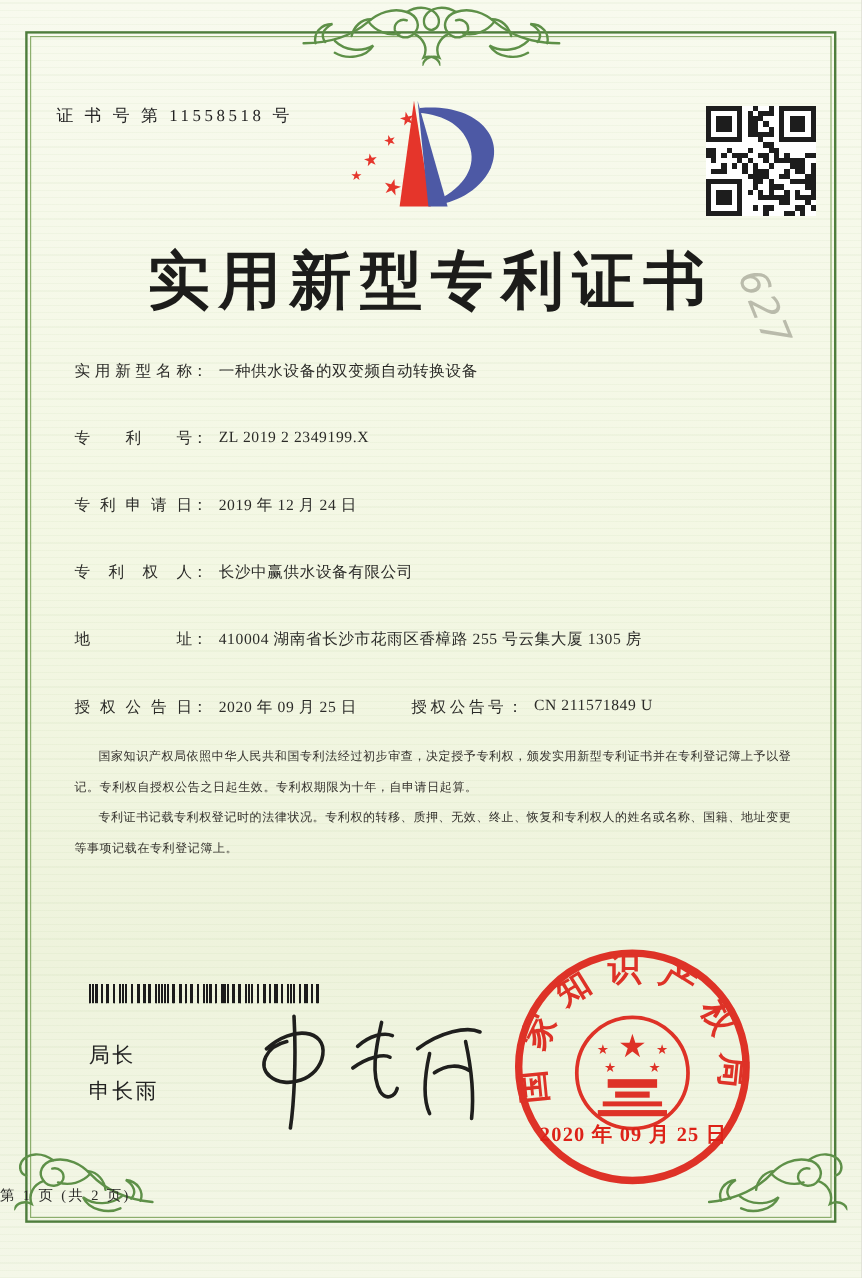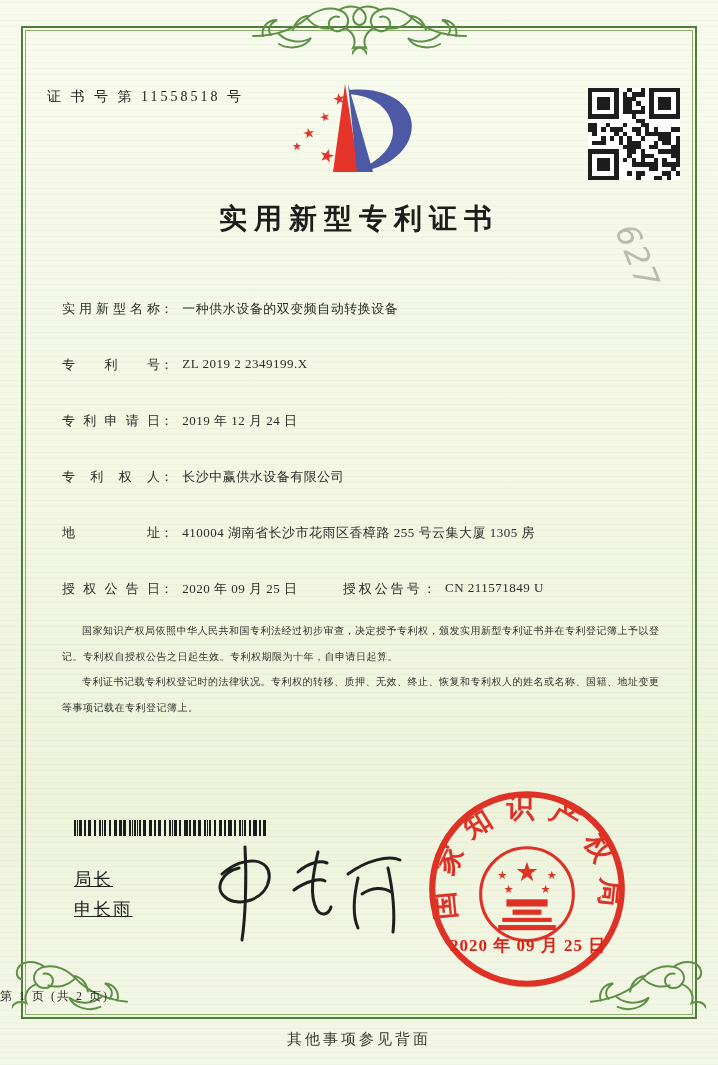--- a/index.html
+++ b/index.html
@@ -15,40 +15,40 @@
   .frame::after{content:"";position:absolute;inset:2px;border:1px solid #8cae6d;}
   .orn{position:absolute;width:118px;height:56px;pointer-events:none;}
   .orn-top-left{left:249px;top:2px;}
   .orn-top-right{left:352px;top:2px;transform:scaleX(-1);}
   .orn-bottom-left{left:14px;top:962px;transform:scaleX(-1) rotate(-6deg);}
   .orn-bottom-right{right:14px;top:962px;transform:rotate(-6deg);}
   .cert-no{position:absolute;left:47px;top:88px;font-size:14px;letter-spacing:3px;color:#222;}
   .logo{position:absolute;left:283px;top:78px;width:176px;height:108px;}
   .qr{position:absolute;left:588px;top:88px;width:92px;height:92px;}
   .title{position:absolute;left:0;top:200px;width:100%;margin:0;text-align:center;
-         font-size:28px;font-weight:700;letter-spacing:7px;color:#1c1c1a;}
+         font-size:52px;font-weight:700;letter-spacing:7px;color:#1c1c1a;}
   .pencil{position:absolute;left:600px;top:244px;width:80px;color:#8b8b7c;opacity:.55;
           font-size:32px;font-family:"DejaVu Sans",sans-serif;font-style:italic;
           transform:rotate(68deg);letter-spacing:2px;}
   .fields{position:absolute;left:62px;top:292px;right:40px;}
   .f-row{height:48px;padding-top:8px;font-size:13px;white-space:nowrap;}
   .f-label{display:inline-block;width:98px;text-align:justify;text-align-last:justify;vertical-align:top;}
   .f-colon{display:inline-block;vertical-align:top;}
   .f-value{display:inline-block;margin-left:6px;vertical-align:top;letter-spacing:.5px;}
   .f-pair2{display:inline-block;margin-left:42px;}
   .f-label.compact{text-align:left;text-align-last:left;width:auto;letter-spacing:3px;}
   .paras{position:absolute;left:62px;top:618px;width:600px;font-size:10px;line-height:25.5px;
          color:#33312c;}
   .paras p{margin:0;text-indent:2em;letter-spacing:.5px;}
   .barcode{position:absolute;left:74px;top:820px;width:192px;height:16px;
     background-image:
       repeating-linear-gradient(90deg,#1b1b1b 0 2px,rgba(0,0,0,0) 2px 5px),
       repeating-linear-gradient(90deg,#1b1b1b 0 1px,rgba(0,0,0,0) 1px 7px),
       repeating-linear-gradient(90deg,rgba(0,0,0,0) 0 3px,#1b1b1b 3px 4px,rgba(0,0,0,0) 4px 11px);}
-  .director{position:absolute;left:74px;top:864px;font-size:17.5px;letter-spacing:2px;line-height:30px;color:#222;text-decoration:underline;}
+  .director{position:absolute;left:74px;top:864px;font-size:17.5px;letter-spacing:2px;line-height:30px;color:#222;}
   .sign{position:absolute;left:192px;top:842px;width:212px;height:102px;}
   .seal{position:absolute;left:424px;top:786px;width:206px;height:206px;opacity:.92;}
   .seal-date{position:absolute;left:428px;top:934px;width:200px;text-align:center;
              color:#dd2218;font-size:17px;letter-spacing:1px;font-weight:600;}
   .page-info{position:absolute;left:0;top:988px;width:100%;text-align:left;font-size:12px;letter-spacing:2px;}
   .back-note{position:absolute;left:0;top:1030px;width:100%;text-align:center;font-size:15px;letter-spacing:3px;color:#3a3a35;}
 </style>
 </head>
 <body>
 
@@ -304,15 +304,14 @@
     <text x="118" y="104" font-size="11" fill="#dd2218" text-anchor="middle">★</text>
     <rect x="80" y="110" width="40" height="7" fill="#dd2218"></rect>
     <rect x="86" y="120" width="28" height="5" fill="#dd2218"></rect>
     <rect x="76" y="128" width="48" height="4" fill="#dd2218"></rect>
     <rect x="72" y="135" width="56" height="5" fill="#dd2218"></rect>
   </svg>
 
   <div class="seal-date">2020 年 09 月 25 日</div>
 
   <div class="page-info">第 1 页 (共 2 页)</div>
-  <div class="back-note">其他事项参见背面</div>
 
 </div>
 
 </body></html>

